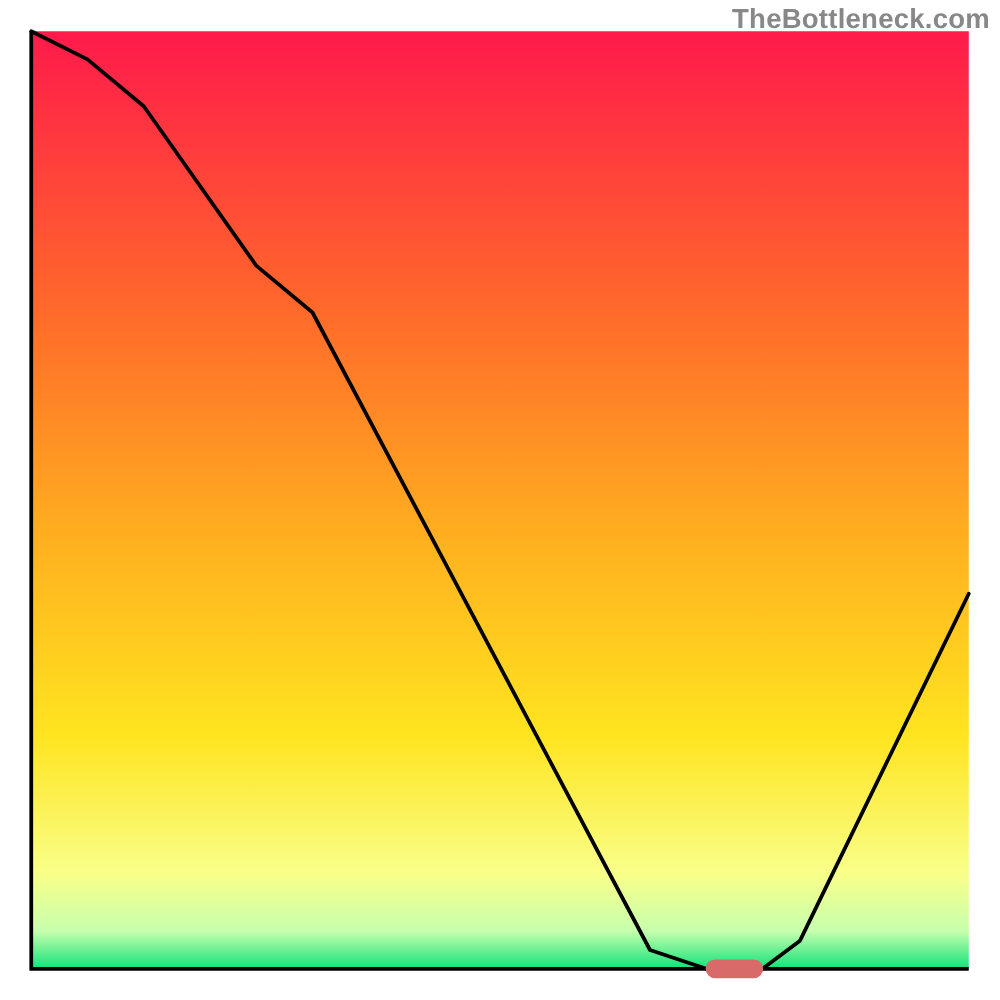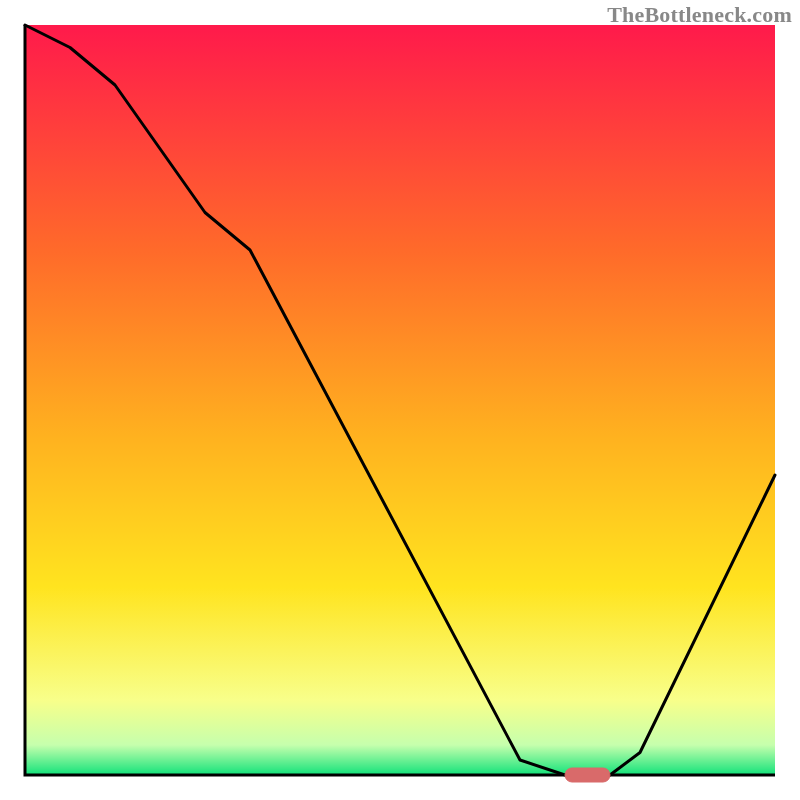--- a/index.html
+++ b/index.html
@@ -12,21 +12,21 @@
   }
   .stage {
     position: relative;
     width: 800px;
     height: 800px;
   }
   .watermark {
     position: absolute;
     top: 2px;
     right: 8px;
-    font-family: Liberation Serif, serif;
+    font-family: Liberation Sans, sans-serif;
     font-size: 22px;
     font-weight: bold;
     color: #888888;
     letter-spacing: 0.2px;
     user-select: none;
   }
   svg {
     display: block;
   }
 </style>

